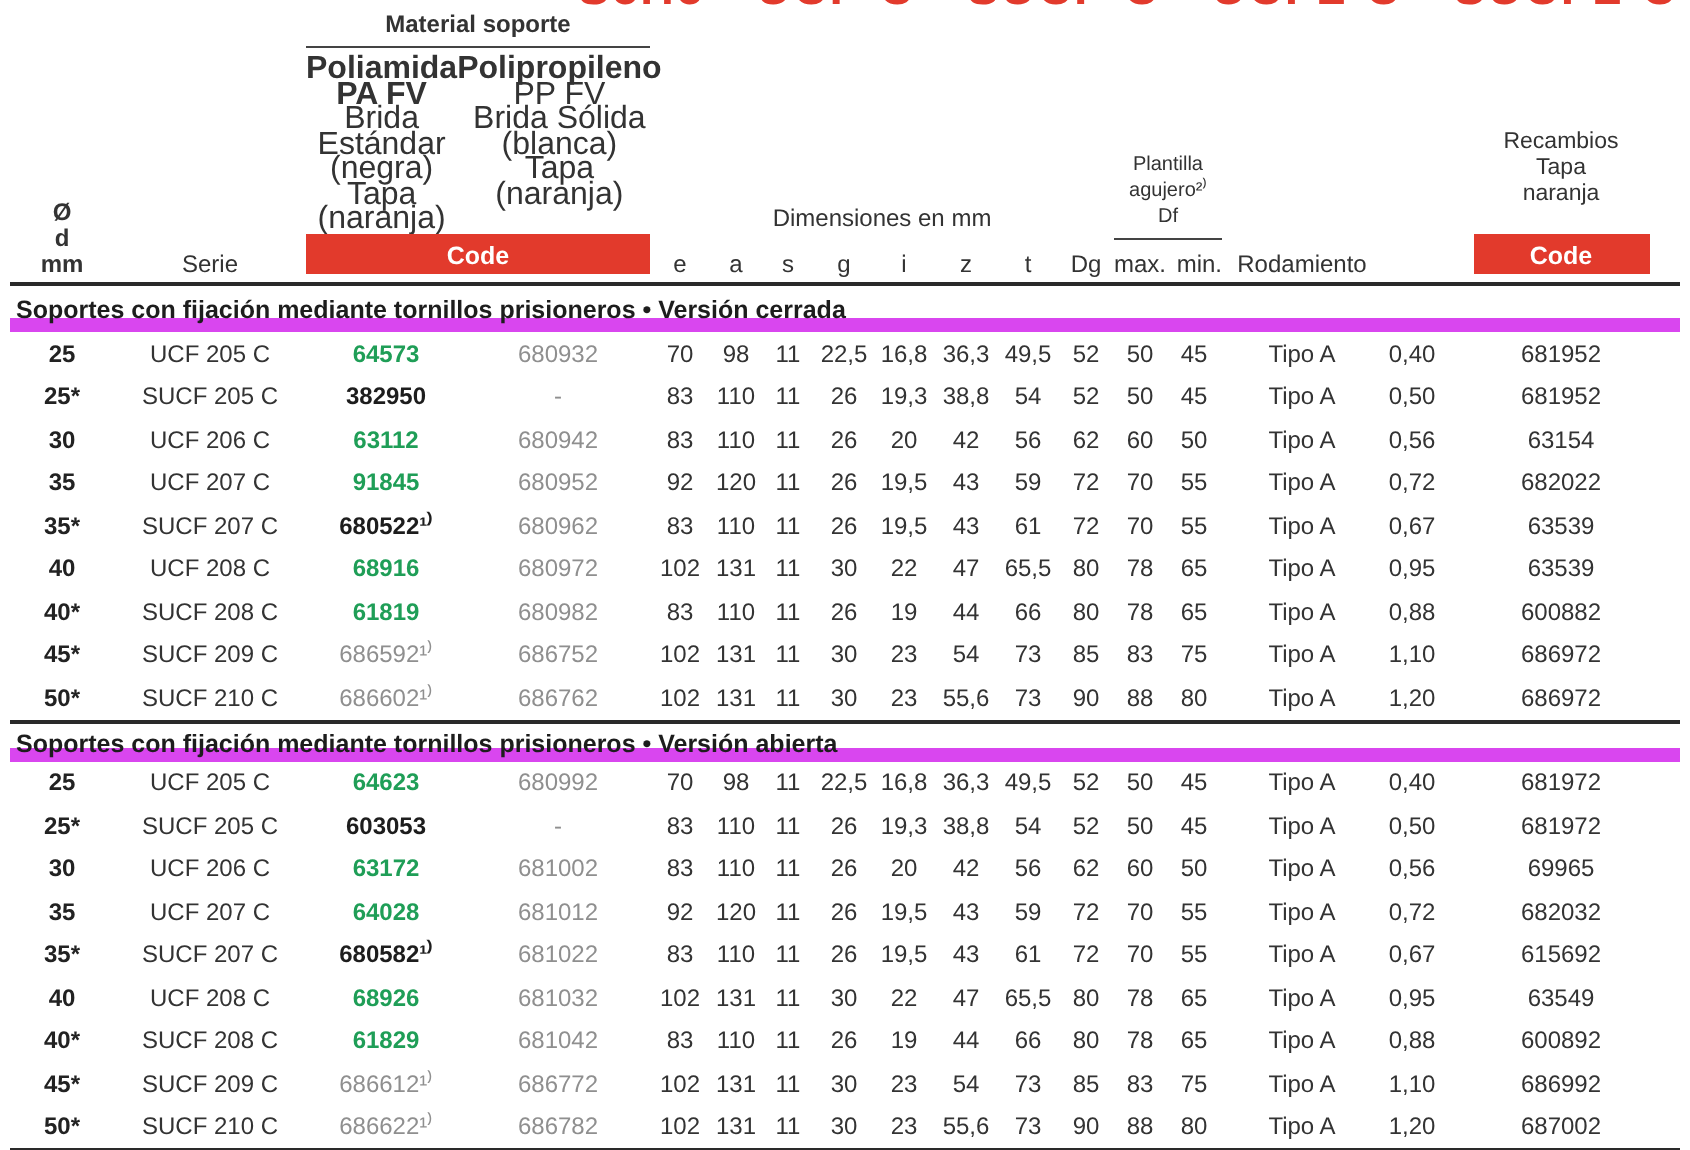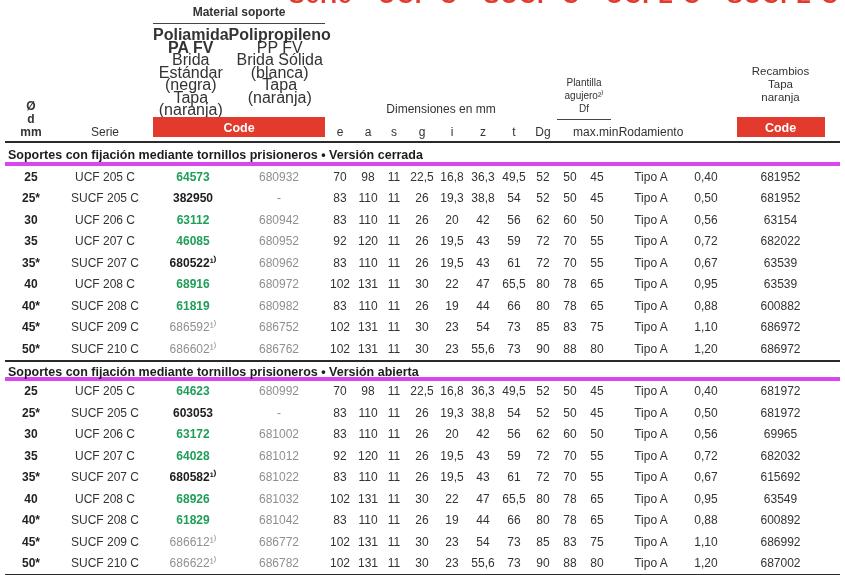--- a/index.html
+++ b/index.html
@@ -43,32 +43,32 @@
     height:20px;line-height:22px;text-align:center;width:100%;margin-bottom:8px;
   }
   .dim-group{grid-column:5 / span 8;}
   .dim-title{margin-bottom:9px;font-size:12px;}
   .dim-letters{display:grid;grid-template-columns:var(--dimcols);width:100%;padding-bottom:6px;}
   .dim-letters span{text-align:center;}
   .pl-group{grid-column:13 / span 2;}
   .pl-lines{white-space:pre-line;line-height:13px;font-size:10px;}
   .pl-underline{height:1px;background:#444;width:100%;margin:4px 0 5px 0;}
   .pl-maxmin{display:grid;grid-template-columns:26px 28px;width:100%;padding-bottom:6px;}
-  .pl-maxmin span{text-align:left;margin-left:16px;}
+  .pl-maxmin span{text-align:right;}
   .col-rod{grid-column:15;}
   .col-peso{grid-column:16;}
   .rec-group{grid-column:17;}
   .rec-lines{white-space:pre-line;line-height:13px;font-size:11.5px;}
   .rec-spacer{height:13px;}
   .rec-bar{width:88px;margin-bottom:8px;}
 
   .tbody{position:absolute;top:145px;left:5px;width:835px;}
   .section-title{
     height:21px;line-height:20px;font-weight:bold;font-size:12.5px;color:#1d1d1d;
-    border-bottom:4px solid #d946ef;padding-left:3px;
+    border-bottom:7px solid #d946ef;padding-left:3px;
   }
   .section-title + .section-title, .sec2{border-top:2px solid var(--dark);}
   .trow{display:grid;grid-template-columns:var(--cols);height:21.5px;align-items:center;}
   .cell{text-align:center;font-size:12px;color:var(--txt);line-height:14px;}
   .cell.col0{font-weight:bold;color:#222;}
   .cell.pa-green{color:var(--green);font-weight:bold;}
   .cell.pa-black{color:#1d1d1d;font-weight:bold;}
   .cell.pa-gray{color:var(--gray);}
   .cell.col3{color:var(--gray);}
   .tbody-end{border-bottom:2px solid var(--dark);height:0;}
@@ -188,21 +188,21 @@
         <div class="cell col11">62</div>
         <div class="cell col12">60</div>
         <div class="cell col13">50</div>
         <div class="cell col14">Tipo A</div>
         <div class="cell col15">0,56</div>
         <div class="cell col16">63154</div>
       </div>
       <div class="trow">
         <div class="cell col0">35</div>
         <div class="cell col1">UCF 207 C</div>
-        <div class="cell col2 pa-green">46085</div>
+        <div class="cell col2 pa-green">91845</div>
         <div class="cell col3">680952</div>
         <div class="cell col4">92</div>
         <div class="cell col5">120</div>
         <div class="cell col6">11</div>
         <div class="cell col7">26</div>
         <div class="cell col8">19,5</div>
         <div class="cell col9">43</div>
         <div class="cell col10">59</div>
         <div class="cell col11">72</div>
         <div class="cell col12">70</div>

